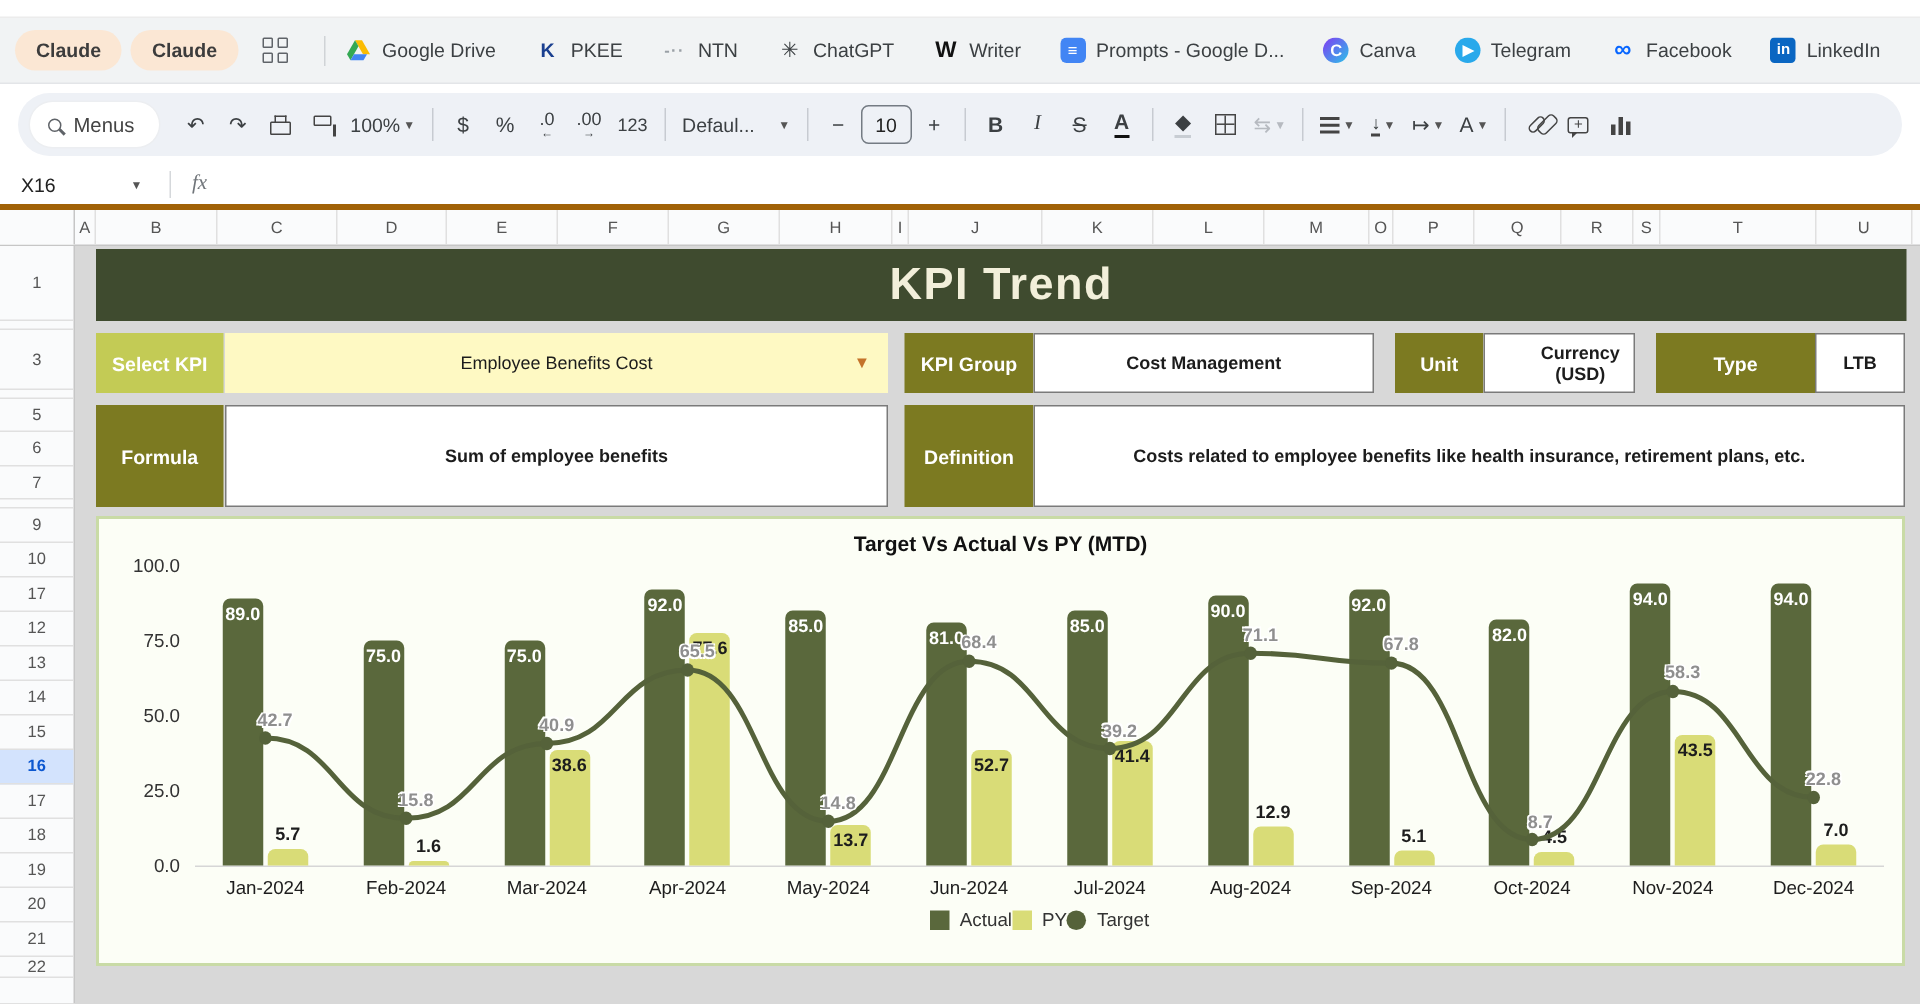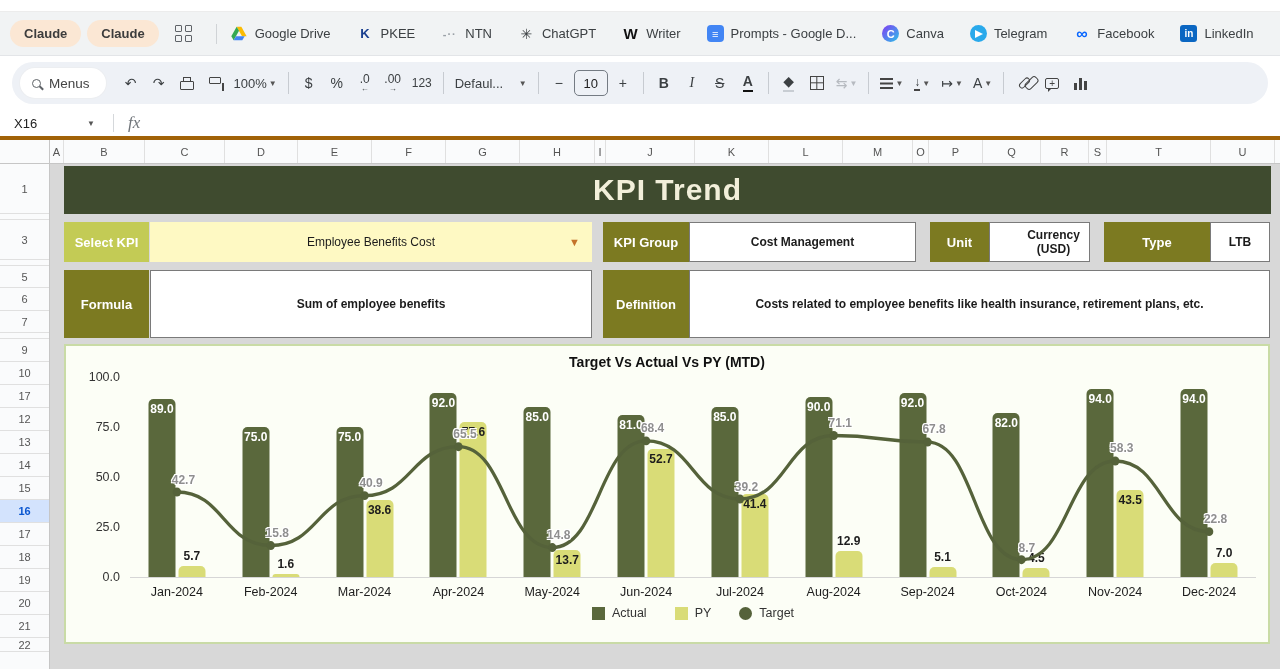--- a/index.html
+++ b/index.html
@@ -53,21 +53,21 @@
   .i-link{width:13px;height:6px;border:1.6px solid #444;border-radius:3px;position:relative;transform:rotate(-45deg);}
   .i-link::after{content:'';position:absolute;left:3px;top:3px;width:13px;height:6px;border:1.6px solid #444;border-radius:3px;}
   .i-comment{width:14px;height:11px;border:1.6px solid #444;border-radius:2px;position:relative;font-size:10px;display:flex;align-items:center;justify-content:center;color:#444;}
   .i-comment::after{content:'';position:absolute;bottom:-4px;left:2px;border-left:4px solid #444;border-bottom:4px solid transparent;}
   .i-chart{display:flex;align-items:flex-end;gap:2px;height:14px;}
   .i-chart span{width:3px;background:#444;}
   .disabled{color:#b6bac0;}
   
   #formula-bar{height:30px;background:#fff;display:flex;align-items:center;border-bottom:4px solid #a16207;}
   #name-box{width:105px;display:flex;align-items:center;justify-content:space-between;padding:0 10px 0 14px;font-size:13px;color:#222;cursor:pointer;}
-  .fx{font-style:italic;color:#70757a;font-size:17px;font-family:"Liberation Serif","DejaVu Serif",serif;margin-left:14px;}
+  .fx{font-style:italic;color:#70757a;font-size:14px;font-family:"Liberation Serif","DejaVu Serif",serif;margin-left:14px;}
   .fb-divider{width:1px;height:18px;background:#d5d8db;margin-left:8px;}
   
   #sheet-head{display:flex;height:24px;background:#fafbfc;border-bottom:1px solid #c6c6c6;}
   #corner{width:50px;flex:none;border-right:1px solid #c6c6c6;background:#fafbfc;}
   .col-h{border-right:1px solid #e0e0e0;display:flex;align-items:center;justify-content:center;font-size:11px;color:#555;flex:none;cursor:pointer;}
   #sheet-body{display:flex;height:505px;}
   #gutter{width:50px;flex:none;background:#fafbfc;border-right:1px solid #c6c6c6;}
   .row-h{display:flex;align-items:center;justify-content:center;font-size:11px;color:#555;border-bottom:1px solid #e0e0e0;cursor:pointer;}
   .row-h.sel{background:#d3e3fd;color:#0b57d0;font-weight:bold;}
   #content{position:relative;flex:1;background:#d8d8d8;overflow:hidden;}
@@ -92,21 +92,21 @@
   .bars{position:absolute;bottom:0;left:50%;transform:translateX(-50%);display:flex;align-items:flex-end;gap:3px;}
   .bar{width:27px;border-radius:5px 5px 0 0;position:relative;}
   .bar-label-in{position:absolute;top:3px;left:0;right:0;text-align:center;font-size:12px;font-weight:bold;color:#fff;white-space:nowrap;}
   .bar-label-in.dark{color:#1d1d1d;}
   .bar-label-above{position:absolute;top:-17px;left:50%;transform:translateX(-50%);font-size:12px;font-weight:bold;color:#1d1d1d;white-space:nowrap;}
   #target-svg{position:absolute;inset:0;width:100%;height:100%;z-index:4;pointer-events:none;}
   .target-label{position:absolute;font-size:12px;font-weight:600;color:#8f8f8f;z-index:5;pointer-events:none;white-space:nowrap;transform:translateX(-35%);
     text-shadow:-1px -1px 0 #fff,1px -1px 0 #fff,-1px 1px 0 #fff,1px 1px 0 #fff;}
   #x-labels{display:flex;margin-top:7px;}
   .x-label{flex:1;text-align:center;font-size:12.5px;color:#1d1d1d;}
-  #legend{display:flex;justify-content:center;gap:28px;margin-top:7px;align-items:center;}
+  #legend{display:flex;justify-content:center;margin-top:7px;align-items:center;}
   .legend-item{display:flex;align-items:center;gap:7px;font-size:12.5px;color:#333;}
   .legend-sq{width:13px;height:13px;}
   .legend-dot{width:13px;height:13px;border-radius:50%;}
 </style>
 </head>
 <body>
 
 <div id="top-strip"></div>
 
 <div id="bookmarks-bar">
@@ -406,21 +406,21 @@
                     <div class="bar" style="height: 27.4px; background: rgb(217, 220, 119);">
                       <span class="bar-label-in dark">13.7</span>
                     </div>
                   </div>
                 </div>
                 <div class="bar-group">
                   <div class="bars">
                     <div class="bar" style="height: 162px; background: rgb(90, 104, 60);">
                       <span class="bar-label-in">81.0</span>
                     </div>
-                    <div class="bar" style="height: 128px; background: rgb(217, 220, 119);">
+                    <div class="bar" style="height: 77px; background: rgb(217, 220, 119);">
                       <span class="bar-label-in dark">52.7</span>
                     </div>
                   </div>
                 </div>
                 <div class="bar-group">
                   <div class="bars">
                     <div class="bar" style="height: 170px; background: rgb(90, 104, 60);">
                       <span class="bar-label-in">85.0</span>
                     </div>
                     <div class="bar" style="height: 82.8px; background: rgb(217, 220, 119);">

